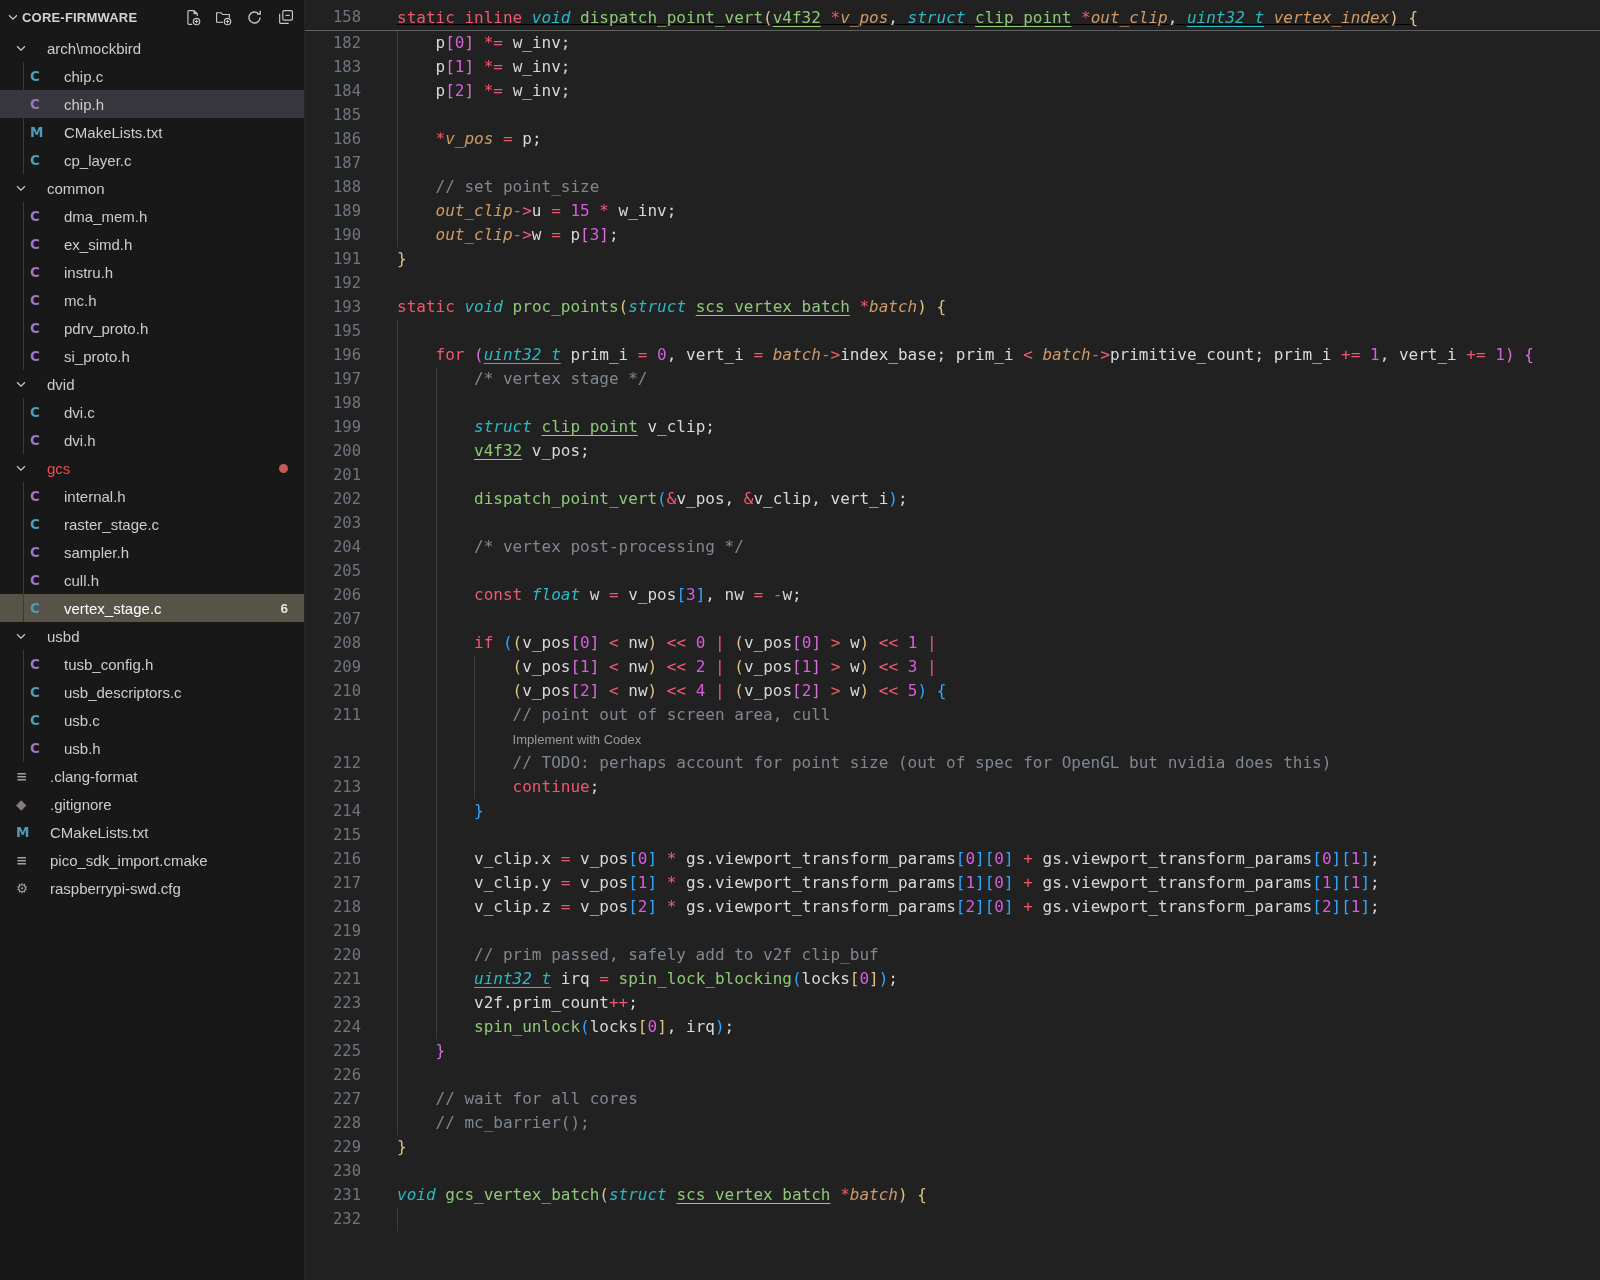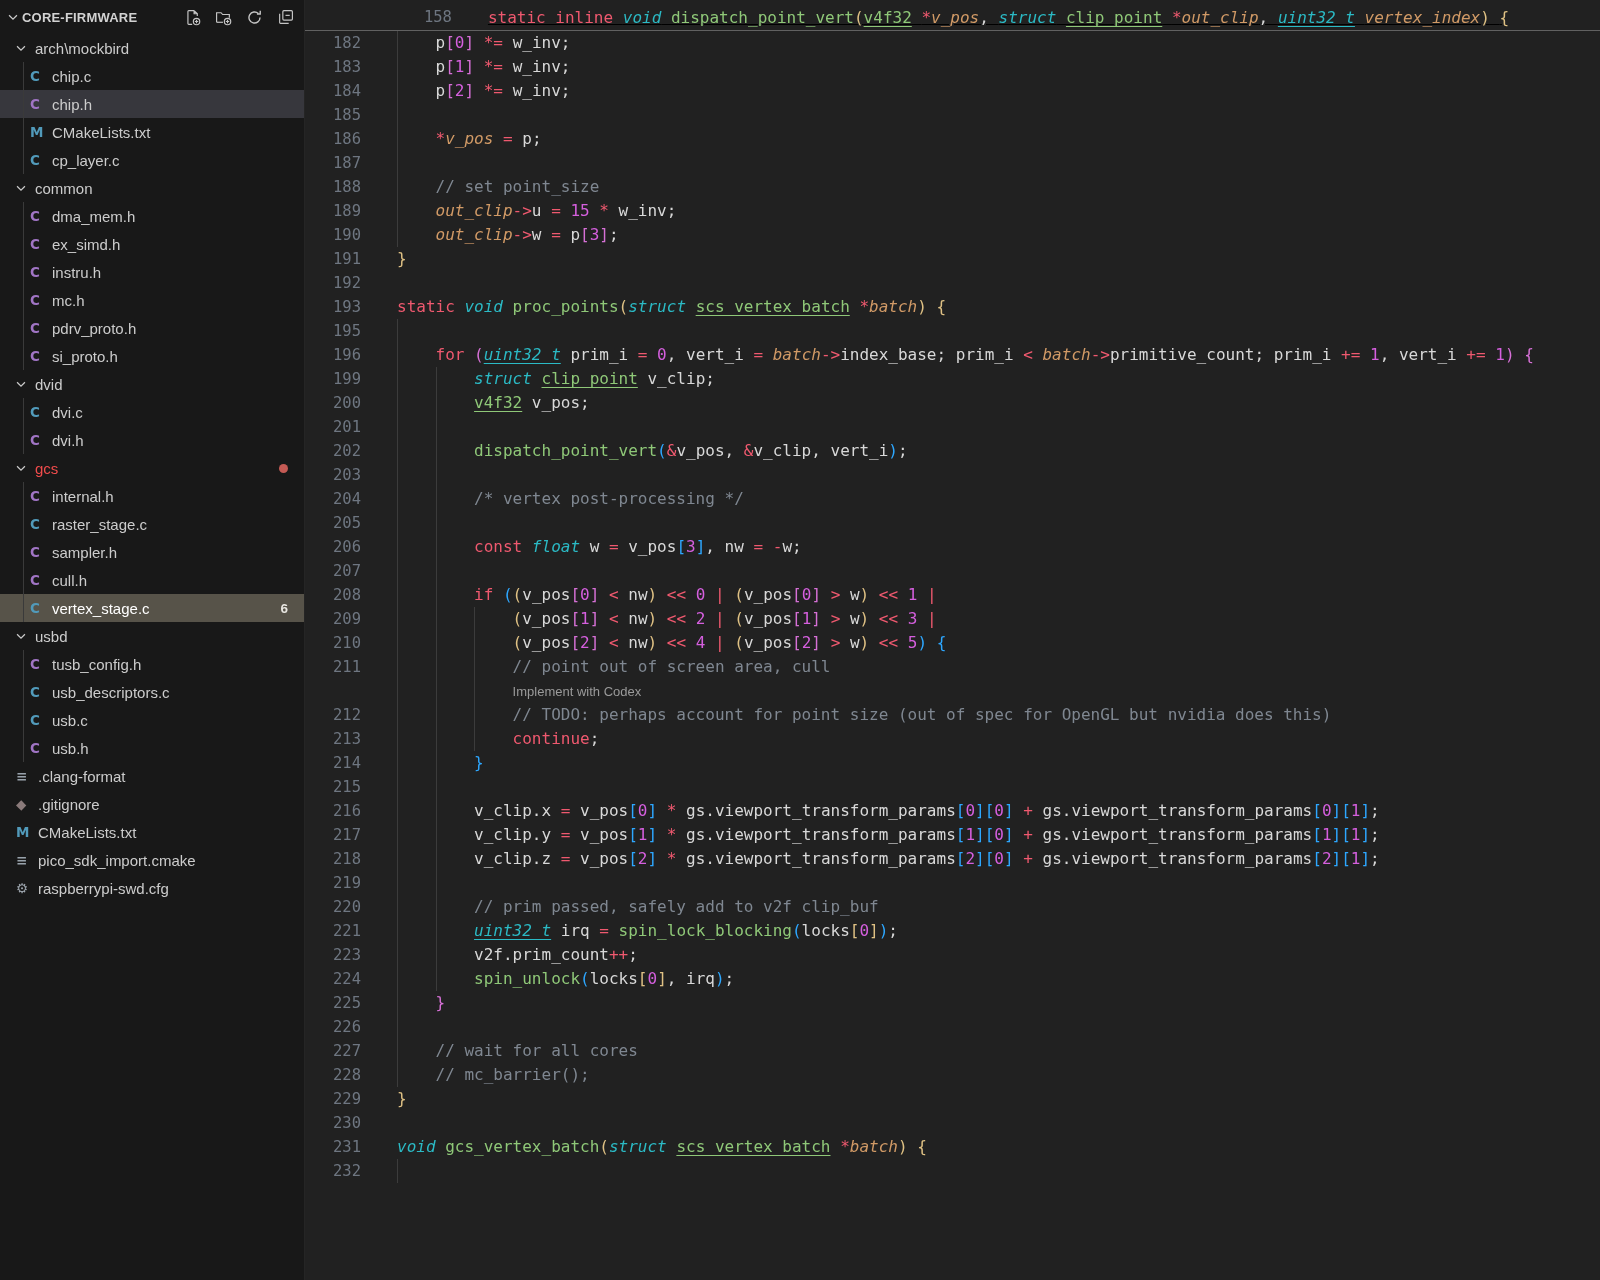--- a/index.html
+++ b/index.html
@@ -20,33 +20,33 @@
       color:#cccccc;cursor:pointer;}
   .ti.lvl1{background-image:linear-gradient(#3a3a3a,#3a3a3a);background-size:1px 100%;
       background-position:23px 0;background-repeat:no-repeat;}
   .ti.seli{background-color:#37373d;}
   .ti.sel{background-color:#575349;color:#ffffff;}
   .ti .chev{width:21px;margin-left:14px;flex:none;display:flex;align-items:center;}
   .ti .fi{width:22px;flex:none;text-align:left;font-weight:bold;font-size:13.5px;
           font-family:"DejaVu Sans",sans-serif;}
   .ti.lvl0 .fi{margin-left:16px;}
   .ti.lvl1 .fi{margin-left:30px;}
-  .ti .lbl{white-space:nowrap;}
+  .ti .lbl{white-space:nowrap;margin-left:12px;}
   .ti .lbl.err{color:#f14c4c;}
   .ic-blue{color:#519aba;}
   .ic-purple{color:#a074c4;}
   .ic-list{color:#98a2ab;font-weight:normal;font-size:15px;}
   .ic-git{color:#8a7a7a;font-weight:normal;font-size:12px;}
   .ic-gear{color:#9ba3ab;font-weight:normal;font-size:14px;}
   .badge{position:absolute;right:16px;font-size:13.5px;font-weight:bold;color:#e8e6e1;}
   .dot{position:absolute;right:16px;width:9px;height:9px;border-radius:50%;background:#c45a54;}
   
   .editor{flex:1;background:#212121;overflow:hidden;font-family:"DejaVu Sans Mono",monospace;}
   .sticky{height:30px;border-bottom:1px solid #616161;display:flex;align-items:center;
-          background:#212121;justify-content:center;}
+          background:#212121;}
   .cl{height:24px;display:flex;}
   .num{width:56px;flex:none;text-align:right;color:#6e7681;font-size:15.5px;line-height:24px;
        cursor:pointer;}
   .txt{margin-left:36px;white-space:pre;font-size:16px;line-height:24px;}
   .sticky .num{line-height:29px;}
   .sticky .txt{line-height:29px;text-decoration:underline;}
   .tk-k{color:var(--keyword);}
   .tk-o{color:var(--keyword);}
   .tk-t{color:var(--type);font-style:italic;}
   .tk-tu{color:var(--type);font-style:italic;text-decoration:underline;text-underline-offset:3px;text-decoration-thickness:1px;}
@@ -313,20 +313,28 @@
         </div>
         <div class="cl">
           <span class="num">195</span>
           <span class="txt"><span class="tk-i">    </span></span>
         </div>
         <div class="cl">
           <span class="num">196</span>
           <span class="txt"><span class="tk-i">    </span><span class="tk-k">for </span><span class="tk-b1">(</span><span class="tk-tu">uint32_t</span><span class="tk-w"> prim_i </span><span class="tk-o">=</span><span class="tk-w"> </span><span class="tk-n">0</span><span class="tk-w">, vert_i </span><span class="tk-o">=</span><span class="tk-w"> </span><span class="tk-p">batch</span><span class="tk-o">-&gt;</span><span class="tk-w">index_base; prim_i </span><span class="tk-o">&lt;</span><span class="tk-w"> </span><span class="tk-p">batch</span><span class="tk-o">-&gt;</span><span class="tk-w">primitive_count; prim_i </span><span class="tk-o">+=</span><span class="tk-w"> </span><span class="tk-n">1</span><span class="tk-w">, vert_i </span><span class="tk-o">+=</span><span class="tk-w"> </span><span class="tk-n">1</span><span class="tk-b1">)</span><span class="tk-w"> </span><span class="tk-b1">{</span></span>
         </div>
         <div class="cl">
+          <span class="num">197</span>
+          <span class="txt"><span class="tk-i">    </span><span class="tk-i">    </span><span class="tk-c">/* vertex stage */</span></span>
+        </div>
+        <div class="cl">
+          <span class="num">198</span>
+          <span class="txt"><span class="tk-i">    </span><span class="tk-i">    </span></span>
+        </div>
+        <div class="cl">
           <span class="num">199</span>
           <span class="txt"><span class="tk-i">    </span><span class="tk-i">    </span><span class="tk-t">struct</span><span class="tk-w"> </span><span class="tk-g">clip_point</span><span class="tk-w"> v_clip;</span></span>
         </div>
         <div class="cl">
           <span class="num">200</span>
           <span class="txt"><span class="tk-i">    </span><span class="tk-i">    </span><span class="tk-g">v4f32</span><span class="tk-w"> v_pos;</span></span>
         </div>
         <div class="cl">
           <span class="num">201</span>
           <span class="txt"><span class="tk-i">    </span><span class="tk-i">    </span></span>

